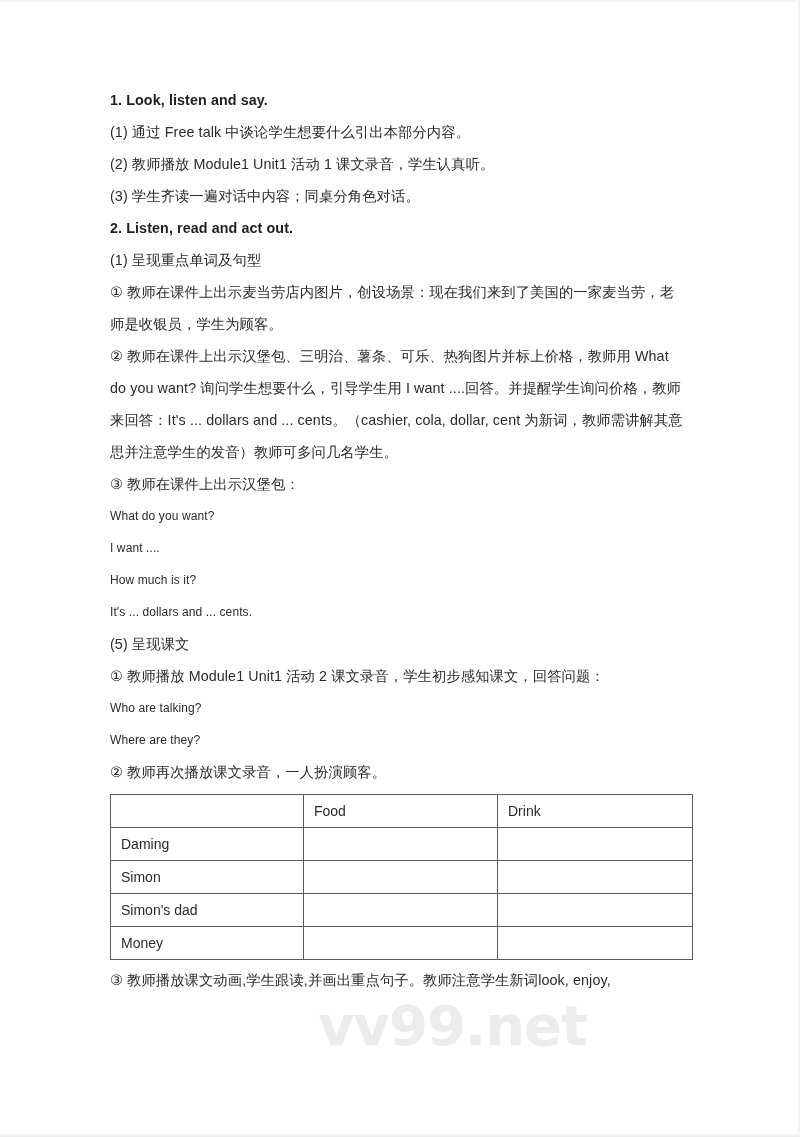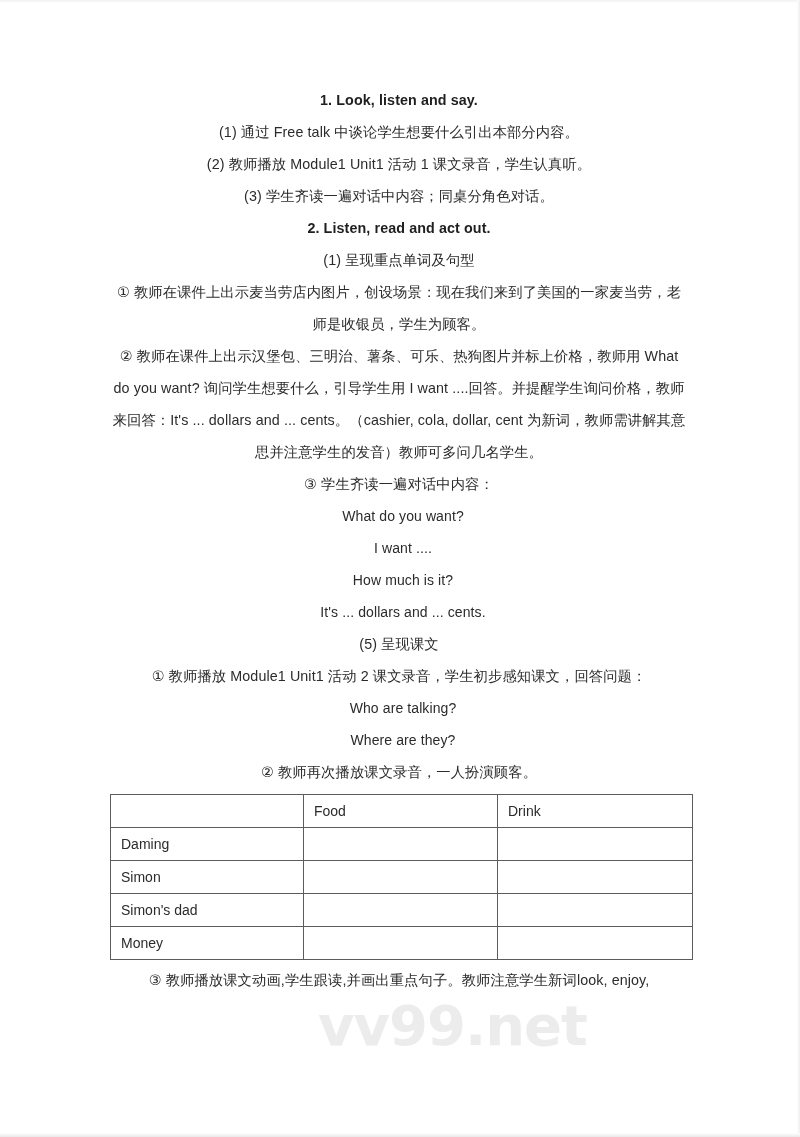--- a/index.html
+++ b/index.html
@@ -43,29 +43,27 @@
     width: 578px;
   }
 
   .line {
     font-size: 14.3px;
     line-height: 32px;
     color: #2b2b2b;
     letter-spacing: 0.1px;
     white-space: normal;
     word-break: break-word;
-    text-align: center;
   }
   .line.bold {
     font-weight: 700;
     color: #1f1f1f;
   }
   .line.en {
-    font-size: 14px;
-    margin-left: 8px;
+    font-size: 12px;
   }
   .line.wrap {
     line-height: 32px;
   }
 
   
   .tbl-wrap {
     margin-top: 6px;
     margin-bottom: 4px;
   }
@@ -114,21 +112,21 @@
 
     <div class="line bold">1. Look, listen and say.</div>
     <div class="line">(1)  通过 Free talk 中谈论学生想要什么引出本部分内容。</div>
     <div class="line">(2)  教师播放 Module1 Unit1 活动 1 课文录音，学生认真听。</div>
     <div class="line">(3)  学生齐读一遍对话中内容；同桌分角色对话。</div>
 
     <div class="line bold">2. Listen, read and act out.</div>
     <div class="line">(1)  呈现重点单词及句型</div>
     <div class="line wrap">①  教师在课件上出示麦当劳店内图片，创设场景：现在我们来到了美国的一家麦当劳，老师是收银员，学生为顾客。</div>
     <div class="line wrap">②  教师在课件上出示汉堡包、三明治、薯条、可乐、热狗图片并标上价格，教师用 What do you want?  询问学生想要什么，引导学生用 I want ....回答。并提醒学生询问价格，教师来回答：It's ... dollars and ... cents。（cashier, cola, dollar, cent 为新词，教师需讲解其意思并注意学生的发音）教师可多问几名学生。</div>
-    <div class="line">③  学生齐读一遍对话中内容：</div>
+    <div class="line">③  教师在课件上出示汉堡包：</div>
 
     <div class="line en">What do you want?</div>
     <div class="line en">I want ....</div>
     <div class="line en">How much is it?</div>
     <div class="line en">It's ... dollars and ... cents.</div>
 
     <div class="line">(5)  呈现课文</div>
     <div class="line">①  教师播放 Module1 Unit1 活动 2 课文录音，学生初步感知课文，回答问题：</div>
 
     <div class="line en">Who are talking?</div>

